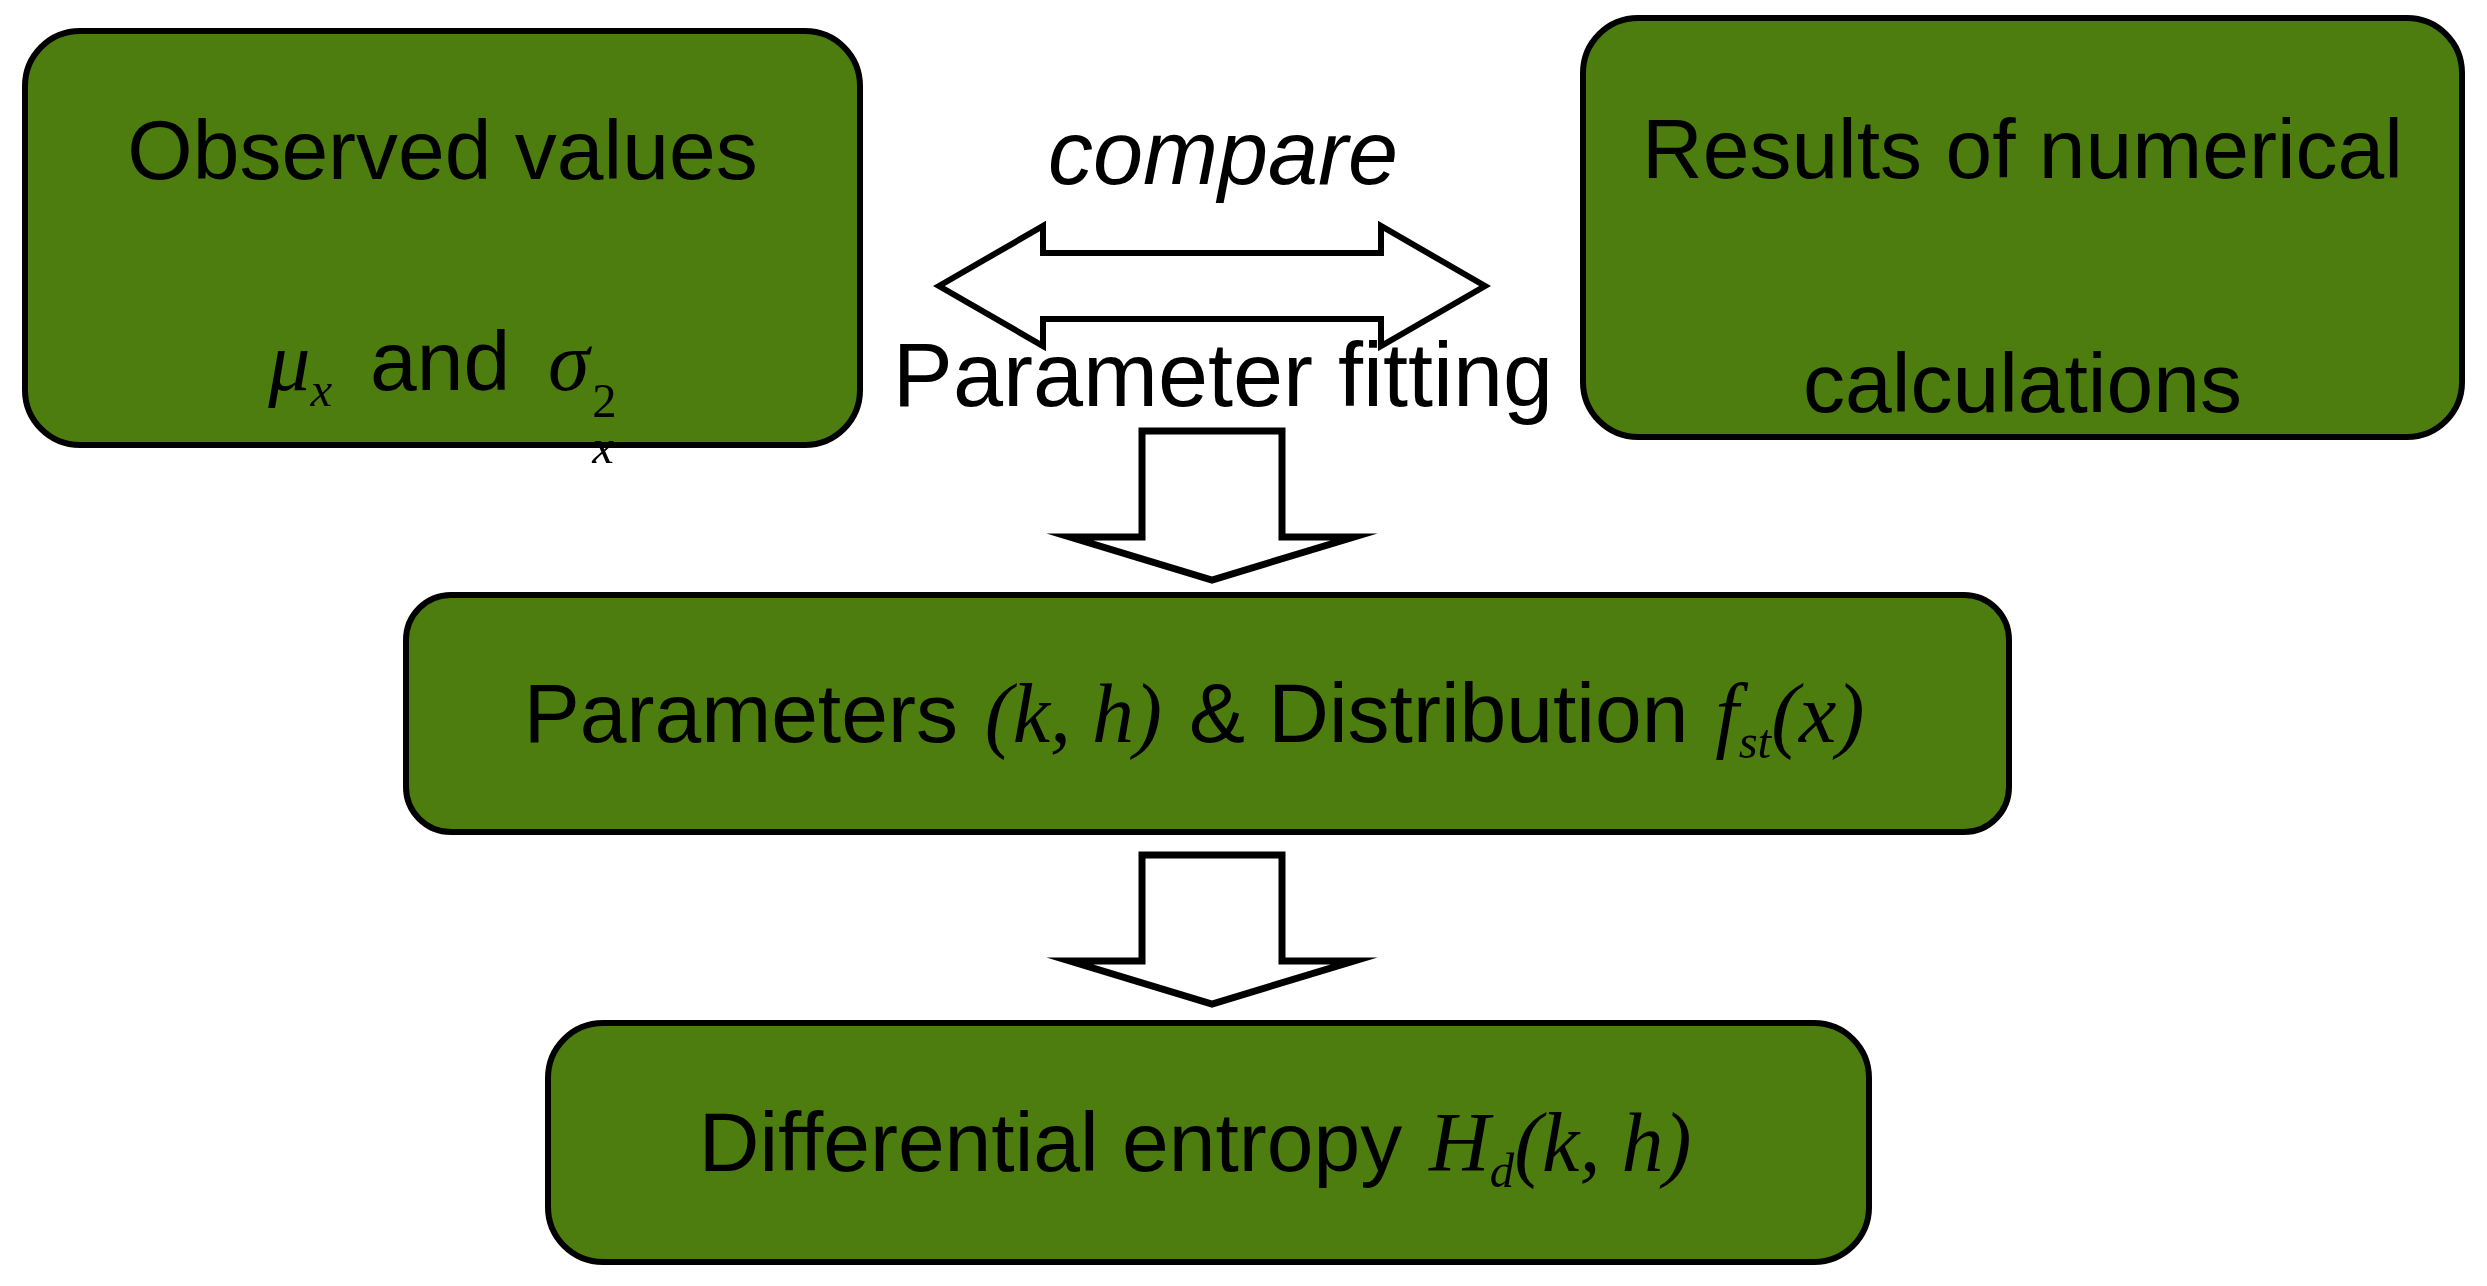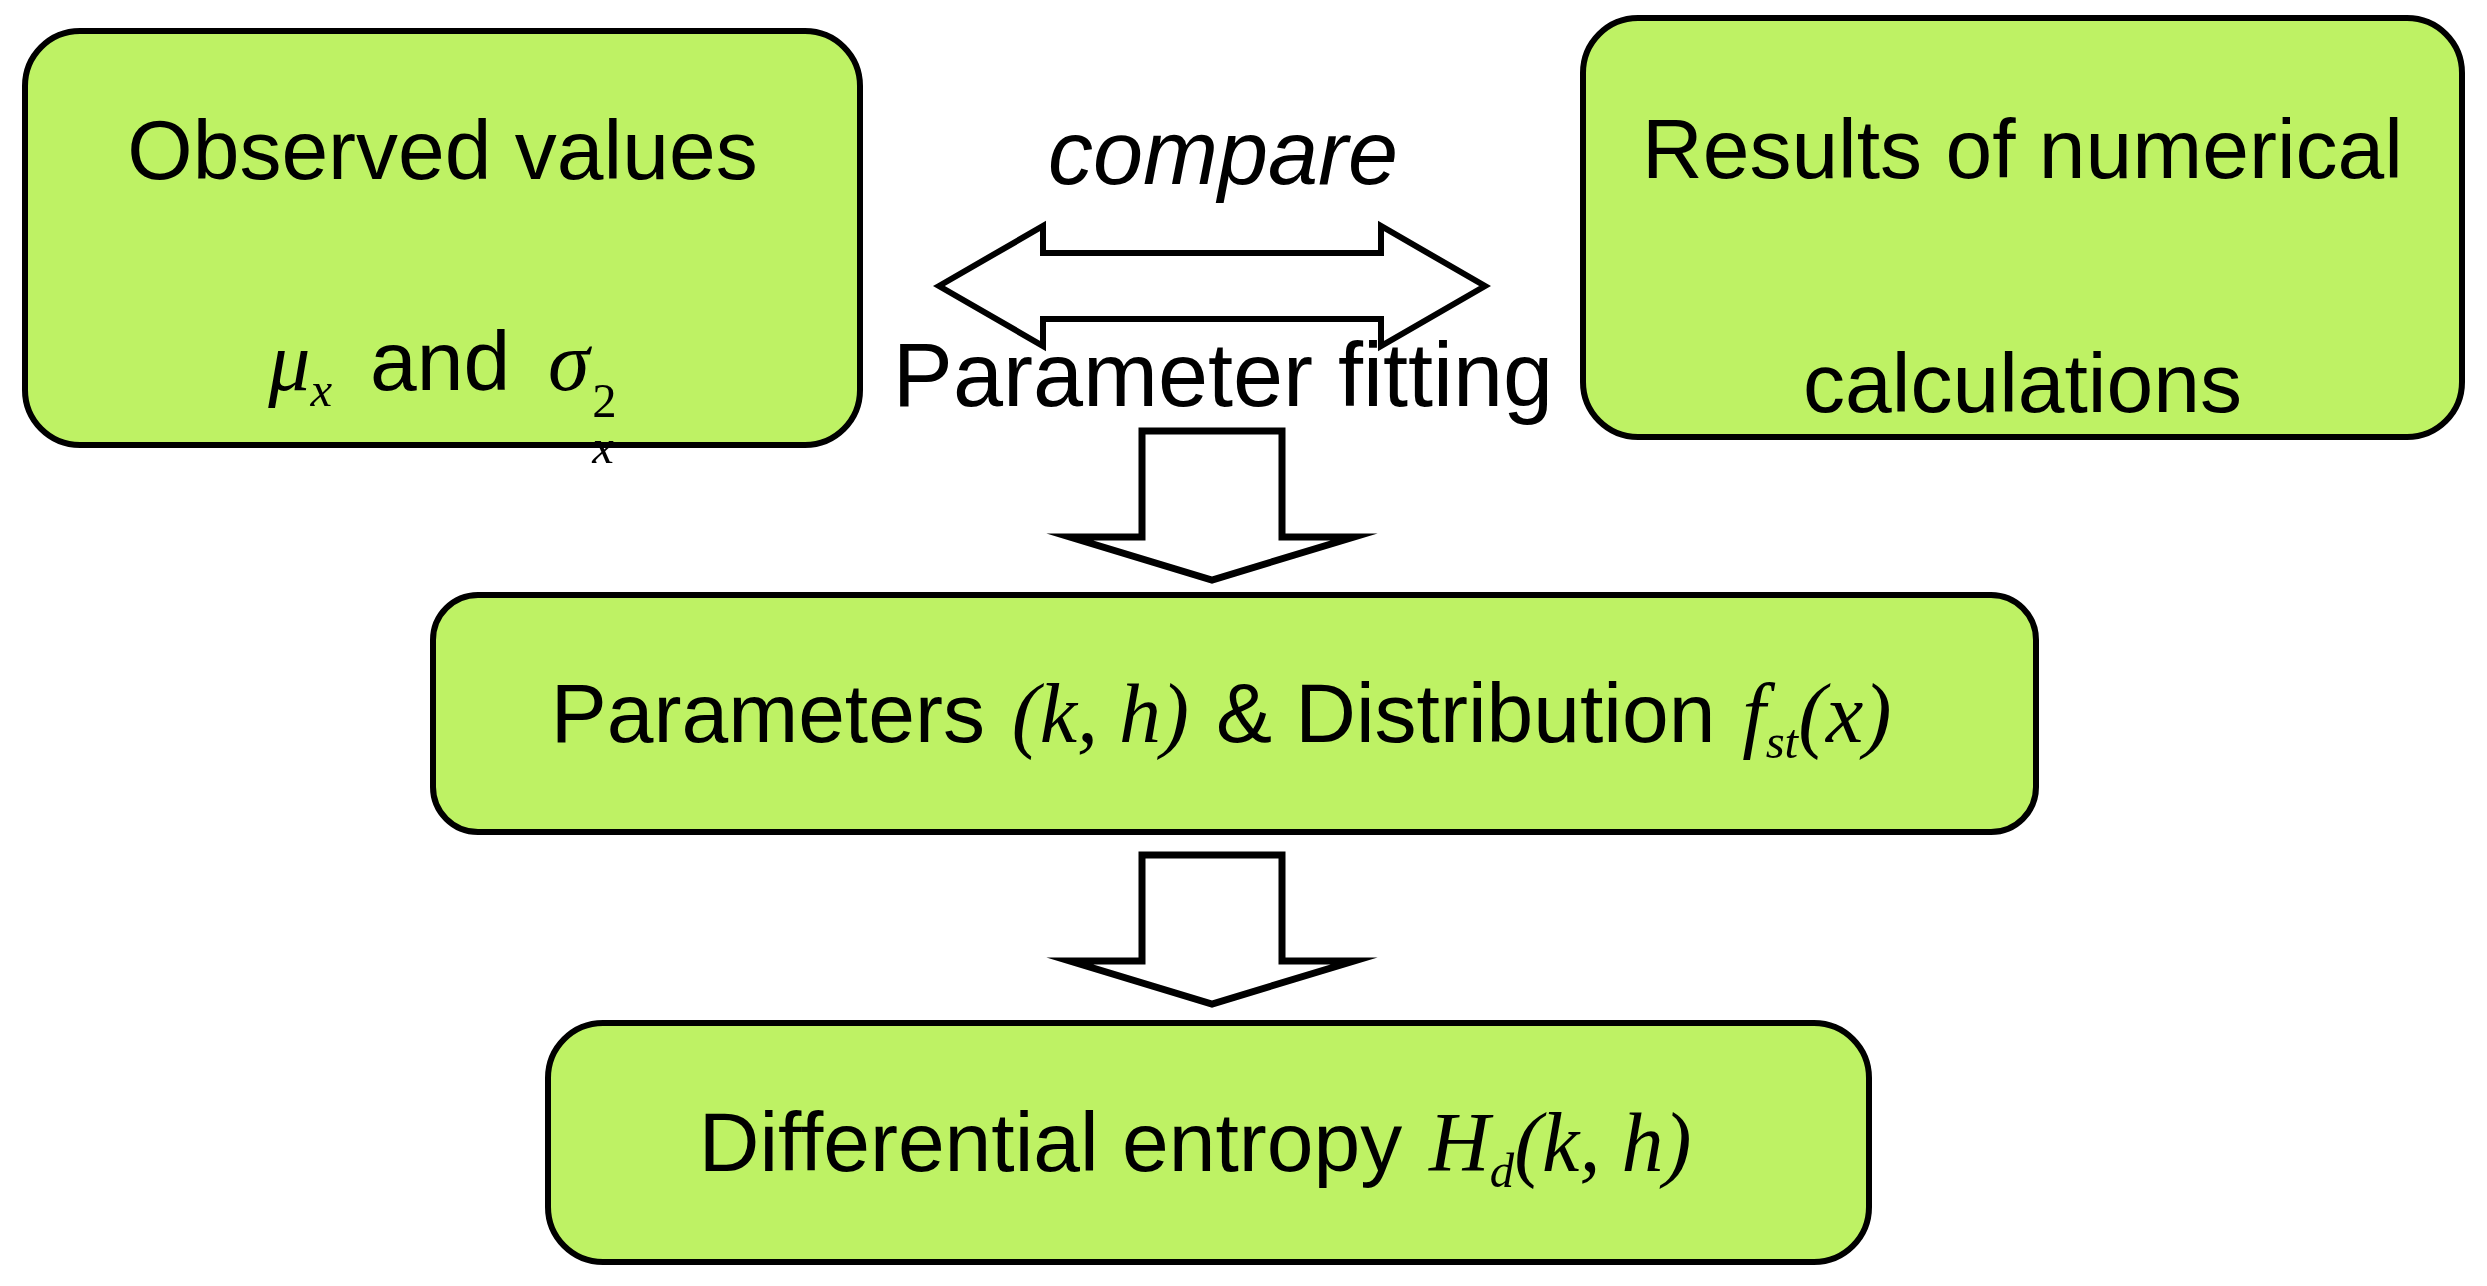--- a/index.html
+++ b/index.html
@@ -12,31 +12,31 @@
     font-family: "Liberation Sans", sans-serif;
     overflow: hidden;
   }
 
   
   .node {
     position: absolute;
     box-sizing: border-box;
     border: 6px solid #000000;
     border-radius: 58px;
-    background: #bef264;
+    background: #4d7c0f;
     display: flex;
     flex-direction: column;
     align-items: center;
     text-align: center;
     font-size: 84px;
     line-height: 1.2;
   }
   .box-observed   { left: 22px;   top: 28px;   width: 841px;  height: 420px; padding-top: 66px; gap: 118px; justify-content: flex-start; }
   .box-results    { left: 1580px; top: 15px;   width: 885px;  height: 425px; padding-top: 78px; gap: 88px;  justify-content: space-between; }
-  .box-parameters { left: 403px;  top: 592px;  width: 1609px; height: 243px; justify-content: center; border-radius: 48px; margin-left: 27px; }
+  .box-parameters { left: 403px;  top: 592px;  width: 1609px; height: 243px; justify-content: center; border-radius: 48px; }
   .box-entropy    { left: 545px;  top: 1020px; width: 1327px; height: 245px; justify-content: center; }
 
   .box-line { white-space: nowrap; }
 
   
   .math {
     font-family: "Liberation Serif", "DejaVu Serif", serif;
     font-style: italic;
   }
   .formula { line-height: 1; white-space: nowrap; }

